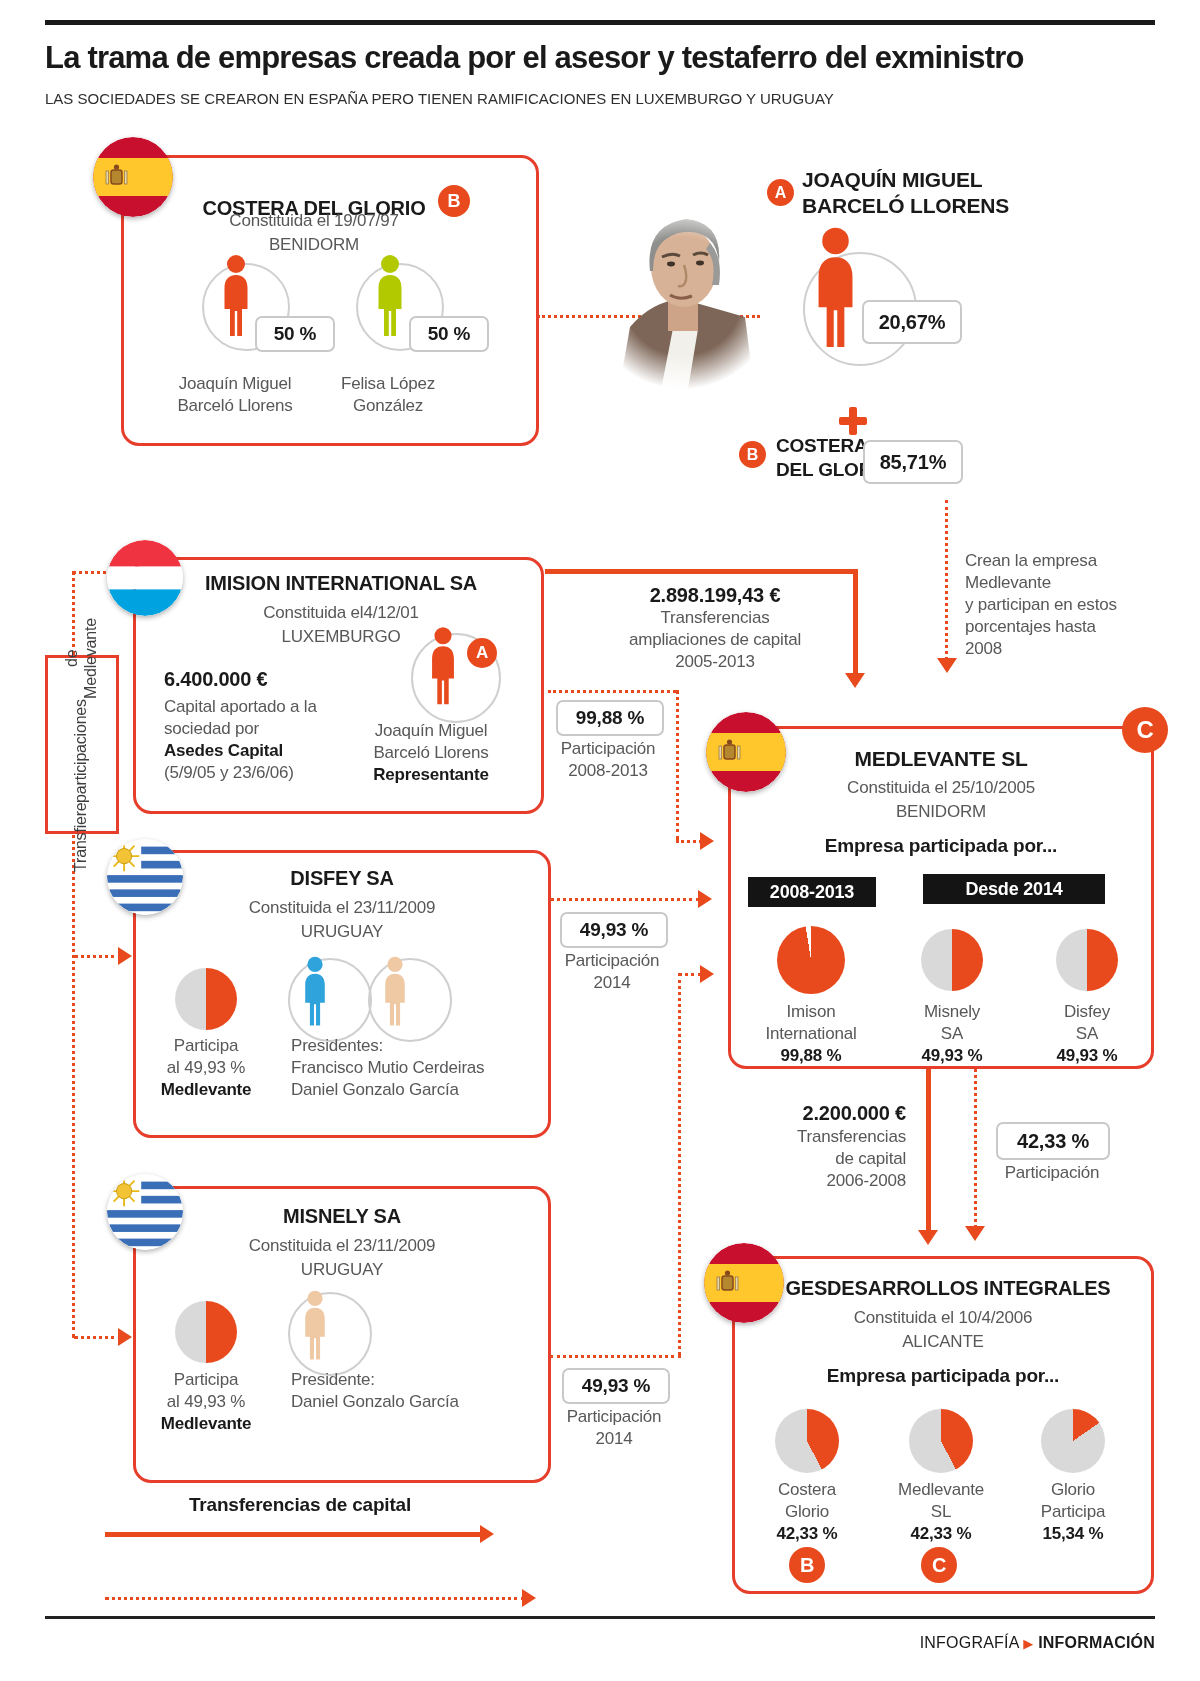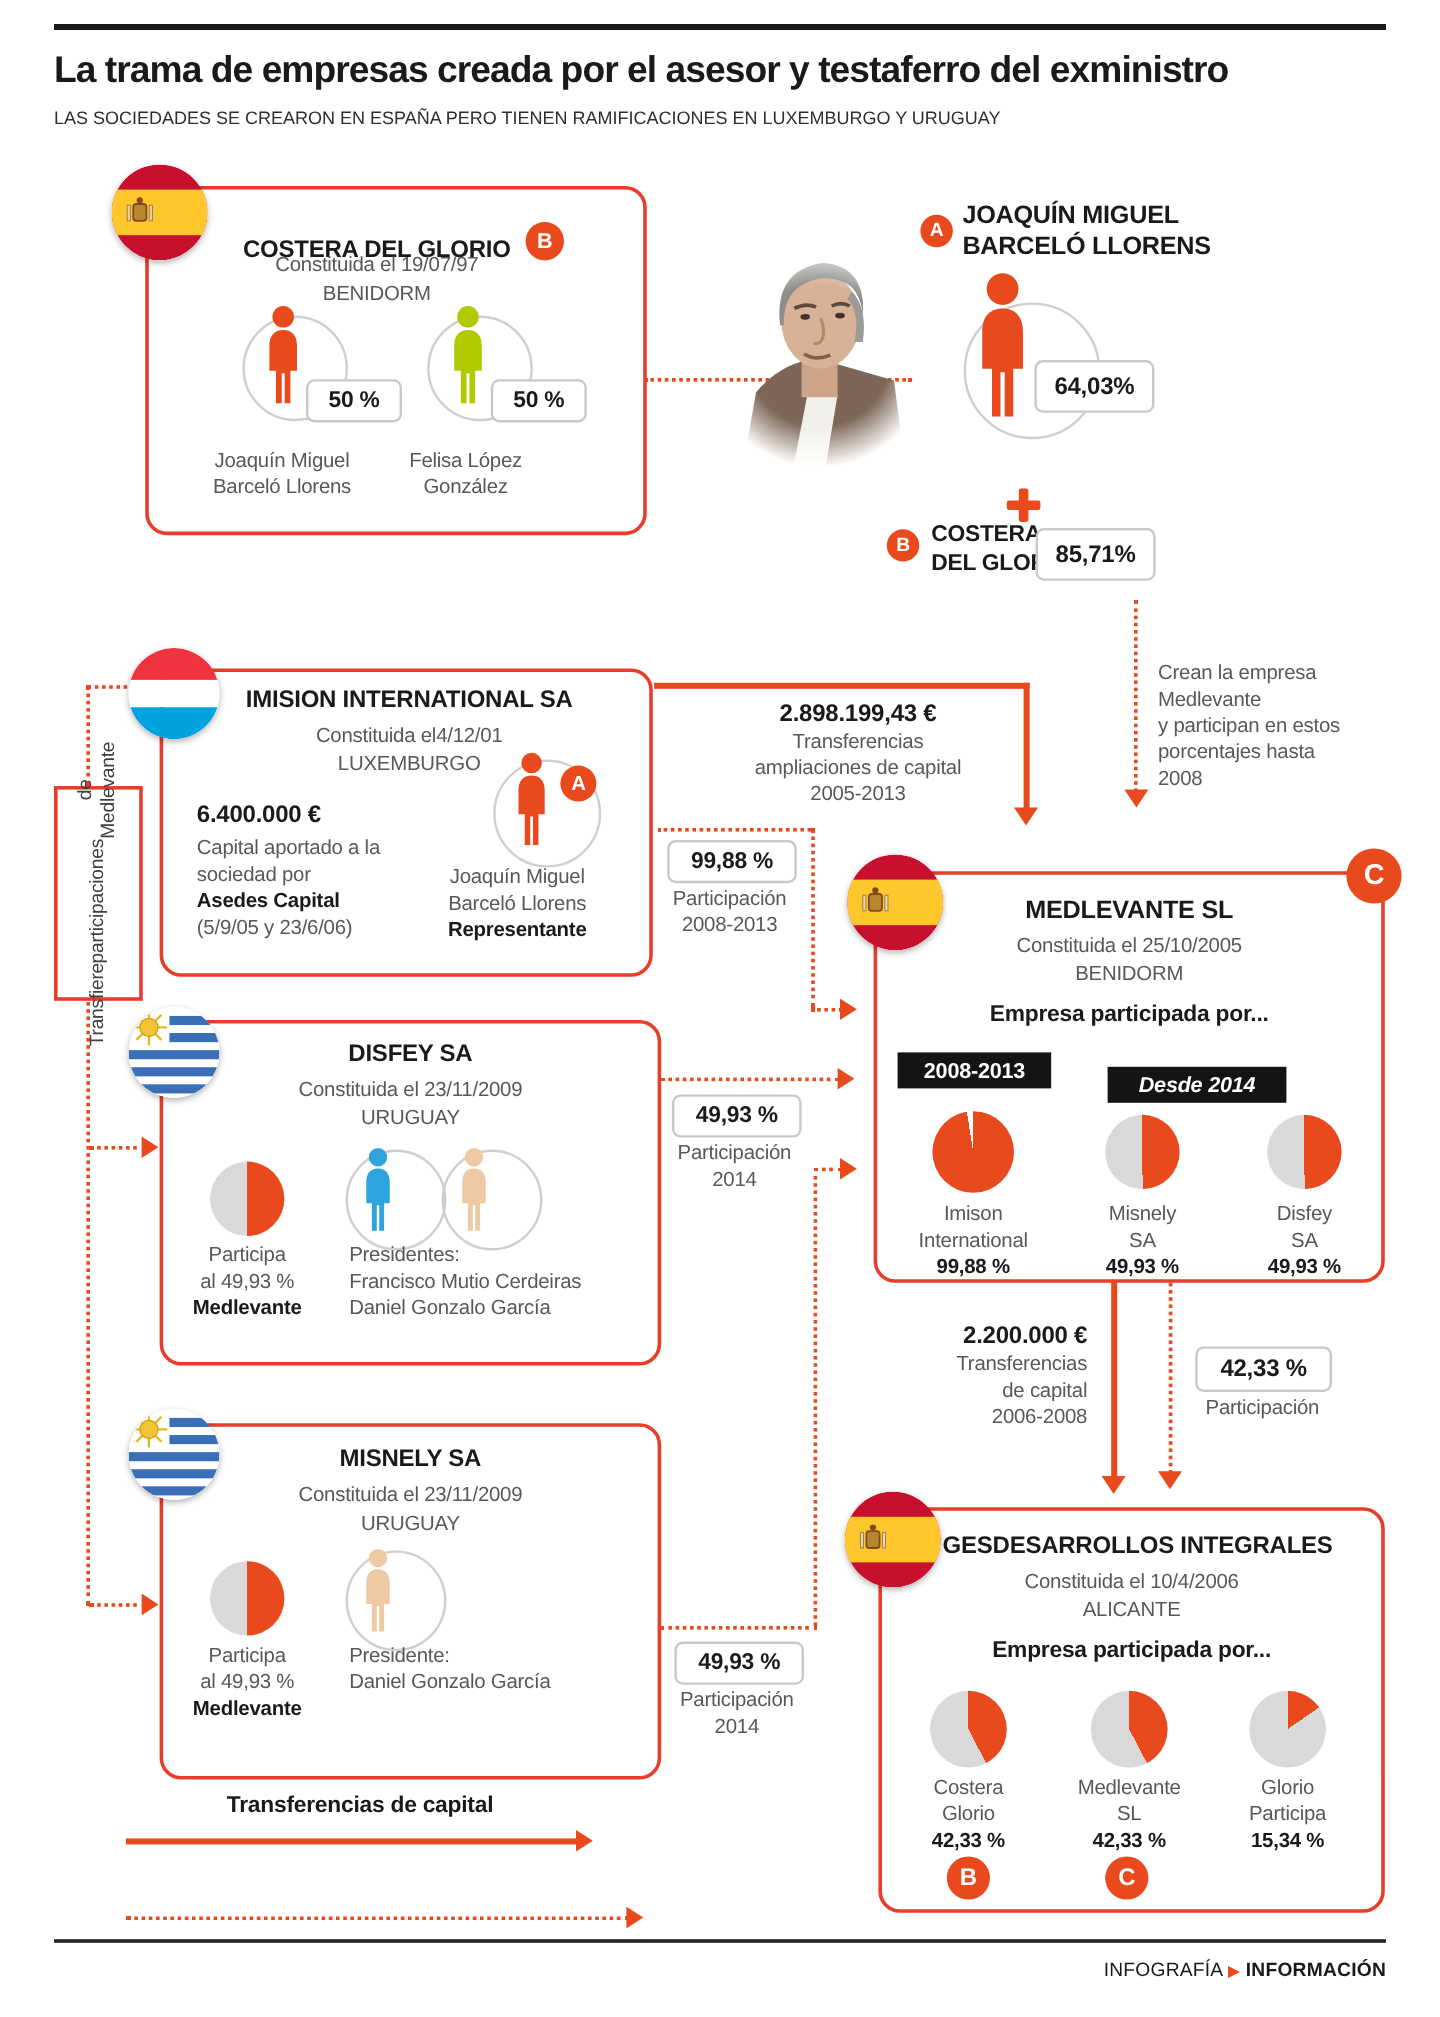--- a/index.html
+++ b/index.html
@@ -176,21 +176,21 @@
 
   <div class="abs badge" style="left:767px;top:179px;width:27px;height:27px;font-size:16px;">A</div>
   <div class="abs" style="left:802px;top:167px;width:260px;font-size:21px;font-weight:bold;color:#1a1a1a;line-height:1.22;">
     <span>JOAQUÍN MIGUEL</span><br>
     <span>BARCELÓ LLORENS</span>
   </div>
   <div class="abs arc" style="left:803px;top:252px;width:110px;height:110px;"></div>
   <svg class="abs person" style="left:806px;top:226px;" width="59" height="136">
       <use href="#ico-person" class="f-orange"></use>
     </svg>
-  <div class="abs pctbox" style="left:862px;top:300px;width:96px;height:40px;font-size:20px;">64,03%</div>
+  <div class="abs pctbox" style="left:862px;top:300px;width:96px;height:40px;font-size:20px;">20,67%</div>
 
   <div class="abs" style="left:839px;top:407px;width:28px;height:28px;">
     <div class="abs" style="left:0;top:10px;width:28px;height:8px;background:var(--accent,#E8491D);border-radius:2px;"></div>
     <div class="abs" style="left:10px;top:0;width:8px;height:28px;background:var(--accent,#E8491D);border-radius:2px;"></div>
   </div>
 
   <div class="abs badge" style="left:739px;top:441px;width:27px;height:27px;font-size:16px;">B</div>
   <div class="abs" style="left:776px;top:434px;width:120px;font-size:19px;font-weight:bold;color:#1a1a1a;line-height:1.25;">
     <span>COSTERA</span><br>
     <span>DEL GLORIO</span>
@@ -323,21 +323,21 @@
     <span>2014</span>
   </div>
 
   <div class="abs box" style="left:728px;top:726px;width:420px;height:337px;">
     <div class="abs btitle" style="left:60px;top:18px;width:300px;font-size:21px;">MEDLEVANTE SL</div>
     <div class="abs gray" style="left:60px;top:48px;width:300px;">Constituida el 25/10/2005</div>
     <div class="abs gray" style="left:60px;top:72px;width:300px;">BENIDORM</div>
     <div class="abs" style="left:35px;top:106px;width:350px;text-align:center;font-size:19px;font-weight:bold;color:#1a1a1a;">Empresa participada por...</div>
 
     <div class="abs blackbar" style="left:17px;top:148px;width:128px;height:30px;">2008-2013</div>
-    <div class="abs blackbar" style="left:192px;top:160px;width:149px;height:30px;font-style:italic;">Desde 2014</div>
+    <div class="abs blackbar" style="left:192px;top:145px;width:182px;height:30px;">Desde 2014</div>
 
     <div class="abs pie" style="left: 46px; top: 197px; width: 68px; height: 68px; background: conic-gradient(rgb(232, 73, 29) 0deg, rgb(232, 73, 29) 97.5%, rgb(255, 255, 255) 97.5%, rgb(255, 255, 255) 100%);"></div>
     <div class="abs pie" style="left: 190px; top: 200px; width: 62px; height: 62px; background: conic-gradient(rgb(232, 73, 29) 0deg, rgb(232, 73, 29) 49.93%, rgb(217, 217, 217) 49.93%, rgb(217, 217, 217) 100%);"></div>
     <div class="abs pie" style="left: 325px; top: 200px; width: 62px; height: 62px; background: conic-gradient(rgb(232, 73, 29) 0deg, rgb(232, 73, 29) 49.93%, rgb(217, 217, 217) 49.93%, rgb(217, 217, 217) 100%);"></div>
 
     <div class="abs gray" style="left:10px;top:272px;width:140px;">
       <span>Imison</span><br>
       <span>International</span><br>
       <span class="bold">99,88 %</span>
     </div>

